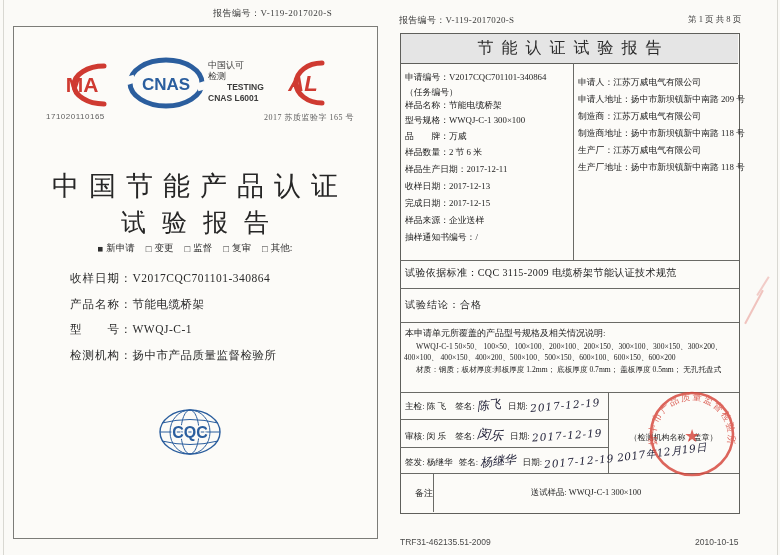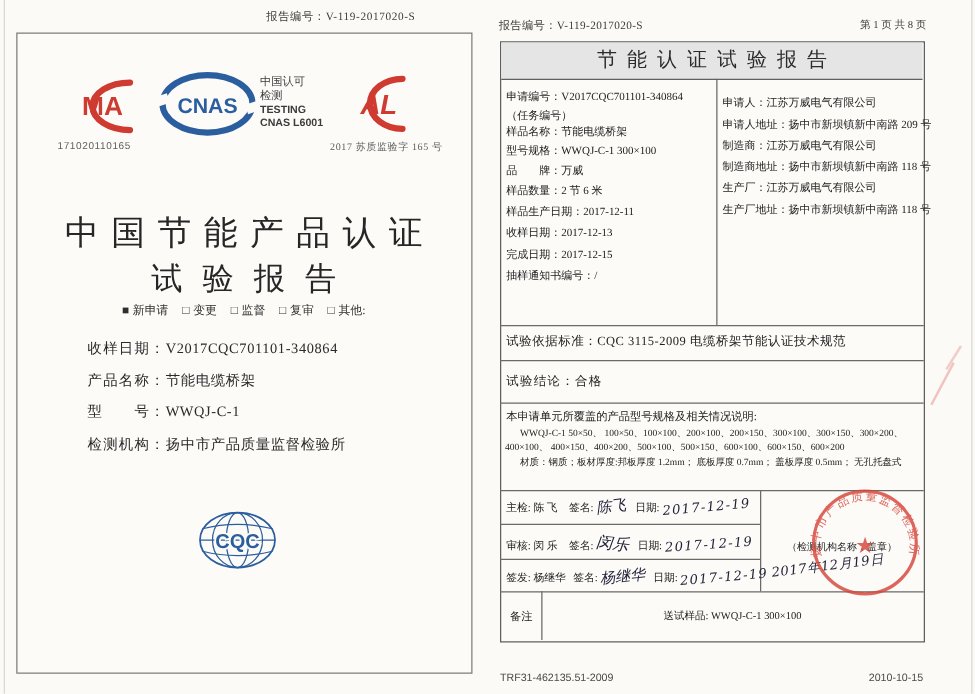--- a/index.html
+++ b/index.html
@@ -48,21 +48,21 @@
       <ellipse cx="40" cy="27" rx="36" ry="23" fill="none" stroke="#2b5e9e" stroke-width="5"></ellipse>
       <rect x="0" y="20" width="9" height="8" fill="#fcfbf8" transform="rotate(-18 4 24)"></rect>
       <rect x="71" y="26" width="9" height="8" fill="#fcfbf8" transform="rotate(-18 76 30)"></rect>
       <text x="40" y="34" text-anchor="middle" font-family="Liberation Sans, sans-serif" font-size="17" font-weight="bold" fill="#2b5e9e">CNAS</text>
     </svg>
   </div>
 
   <div class="abs" style="left:208px;top:60px;width:70px;line-height:11px;">
     <div class="printed" style="font-size:9px;color:#3c3c3c;">中国认可</div>
     <div class="printed" style="font-size:9px;color:#3c3c3c;">检测</div>
-    <div class="sans" style="font-size:8.5px;font-weight:bold;color:#3c3c3c;">TESTING</div>
+    <div class="sans" style="font-size:8.5px;font-weight:bold;color:#3c3c3c;margin-left:19px;">TESTING</div>
     <div class="sans" style="font-size:8.5px;font-weight:bold;color:#3c3c3c;">CNAS L6001</div>
   </div>
 
   <div class="abs" style="left:272px;top:58px;width:60px;height:50px;">
     <svg width="60" height="50" viewBox="0 0 60 50">
       <path d="M 50,5 A 26,20 0 1 0 50,45" fill="none" stroke="#cf3a31" stroke-width="5" stroke-linecap="round"></path>
       <text x="31" y="33" text-anchor="middle" font-family="Liberation Sans, sans-serif" font-size="22" font-weight="bold" font-style="italic" fill="#cf3a31">AL</text>
     </svg>
   </div>
   <div class="abs printed" style="left:264px;top:112px;font-size:8px;color:#5e5e5e;letter-spacing:.5px;">2017 苏质监验字 165 号</div>
@@ -144,20 +144,21 @@
   <div class="abs" style="left:15px;top:70px;width:166px;font-size:8.8px;line-height:15.7px;color:#222;">
     <div class="info-line printed">申请编号：V2017CQC701101-340864</div>
     <div class="info-line printed" style="line-height:12px;">（任务编号）</div>
     <div class="info-line printed">样品名称：节能电缆桥架</div>
     <div class="info-line printed">型号规格：WWQJ-C-1 300×100</div>
     <div class="info-line printed">品　　牌：万威</div>
     <div class="info-line printed">样品数量：2 节 6 米</div>
     <div class="info-line printed" style="line-height:17px;">样品生产日期：2017-12-11</div>
     <div class="info-line printed" style="line-height:17px;">收样日期：2017-12-13</div>
     <div class="info-line printed" style="line-height:17px;">完成日期：2017-12-15</div>
+    <div class="info-line printed" style="line-height:17px;">样品来源：企业送样</div>
     <div class="info-line printed" style="line-height:17px;">抽样通知书编号：/</div>
   </div>
 
   <div class="abs" style="left:188px;top:74px;width:158px;font-size:8.8px;line-height:17px;color:#222;">
     <div class="info-line printed">申请人：江苏万威电气有限公司</div>
     <div class="info-line printed">申请人地址：扬中市新坝镇新中南路 209 号</div>
     <div class="info-line printed">制造商：江苏万威电气有限公司</div>
     <div class="info-line printed">制造商地址：扬中市新坝镇新中南路 118 号</div>
     <div class="info-line printed">生产厂：江苏万威电气有限公司</div>
     <div class="info-line printed">生产厂地址：扬中市新坝镇新中南路 118 号</div>
@@ -205,21 +206,21 @@
       <defs>
         <path id="sealArc" d="M 14,64 A 36.5,36.5 0 1 1 78,64" fill="none"></path>
       </defs>
       <text font-size="9.5" fill="#d6453a" letter-spacing="1.5" font-family="Liberation Serif, serif">
         <textPath href="#sealArc" startOffset="50%" text-anchor="middle">扬中市产品质量监督检验所</textPath>
       </text>
       <text x="46" y="52" text-anchor="middle" font-size="18" fill="#d6453a">★</text>
     </svg>
   </div>
 
-  <div class="abs printed" style="left:11px;top:487px;width:32px;text-align:center;font-size:9px;color:#222;">备注</div>
+  <div class="abs printed" style="left:11px;top:487px;width:32px;text-align:right;font-size:9px;color:#222;">备注</div>
   <div class="abs printed" style="left:44px;top:487px;width:304px;text-align:center;font-size:8.4px;color:#222;">送试样品: WWQJ-C-1 300×100</div>
 
   <div class="abs sans" style="left:10px;top:537px;font-size:8.5px;color:#4a4a4a;">TRF31-462135.51-2009</div>
   <div class="abs sans" style="left:305px;top:537px;font-size:8.5px;color:#4a4a4a;">2010-10-15</div>
 
   <div class="abs" style="left:363px;top:288px;width:2px;height:38px;background:#d6453a;opacity:.3;transform:rotate(28deg);"></div>
   <div class="abs" style="left:372px;top:275px;width:1.5px;height:22px;background:#d6453a;opacity:.25;transform:rotate(32deg);"></div>
 </div>
 
 </body></html>

